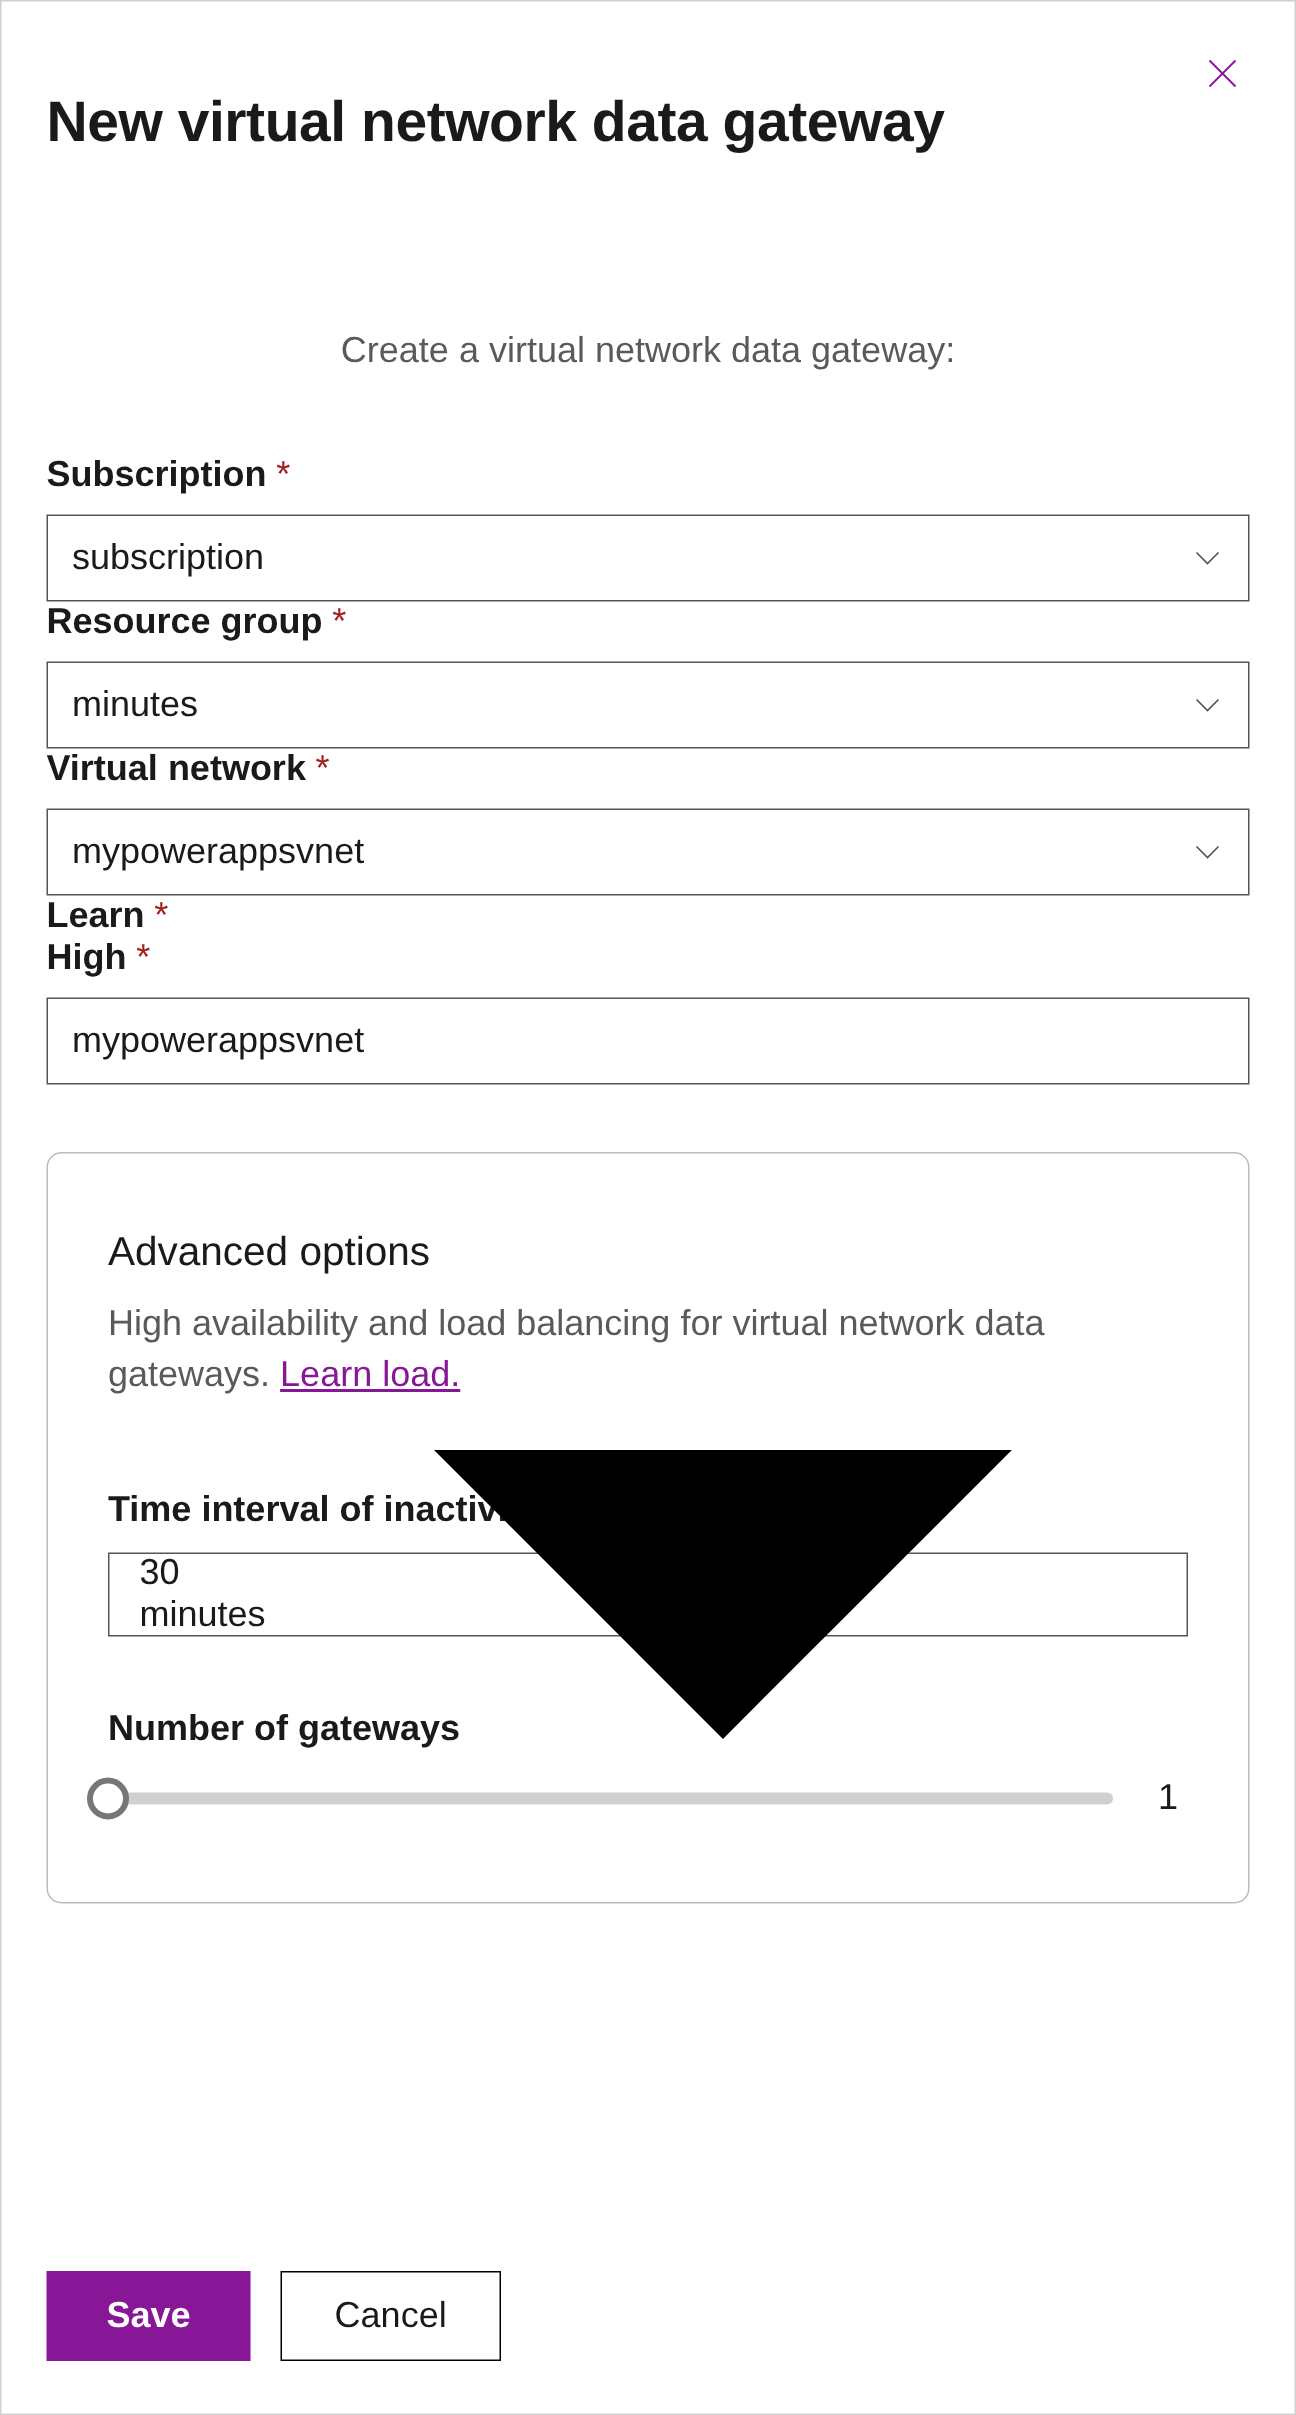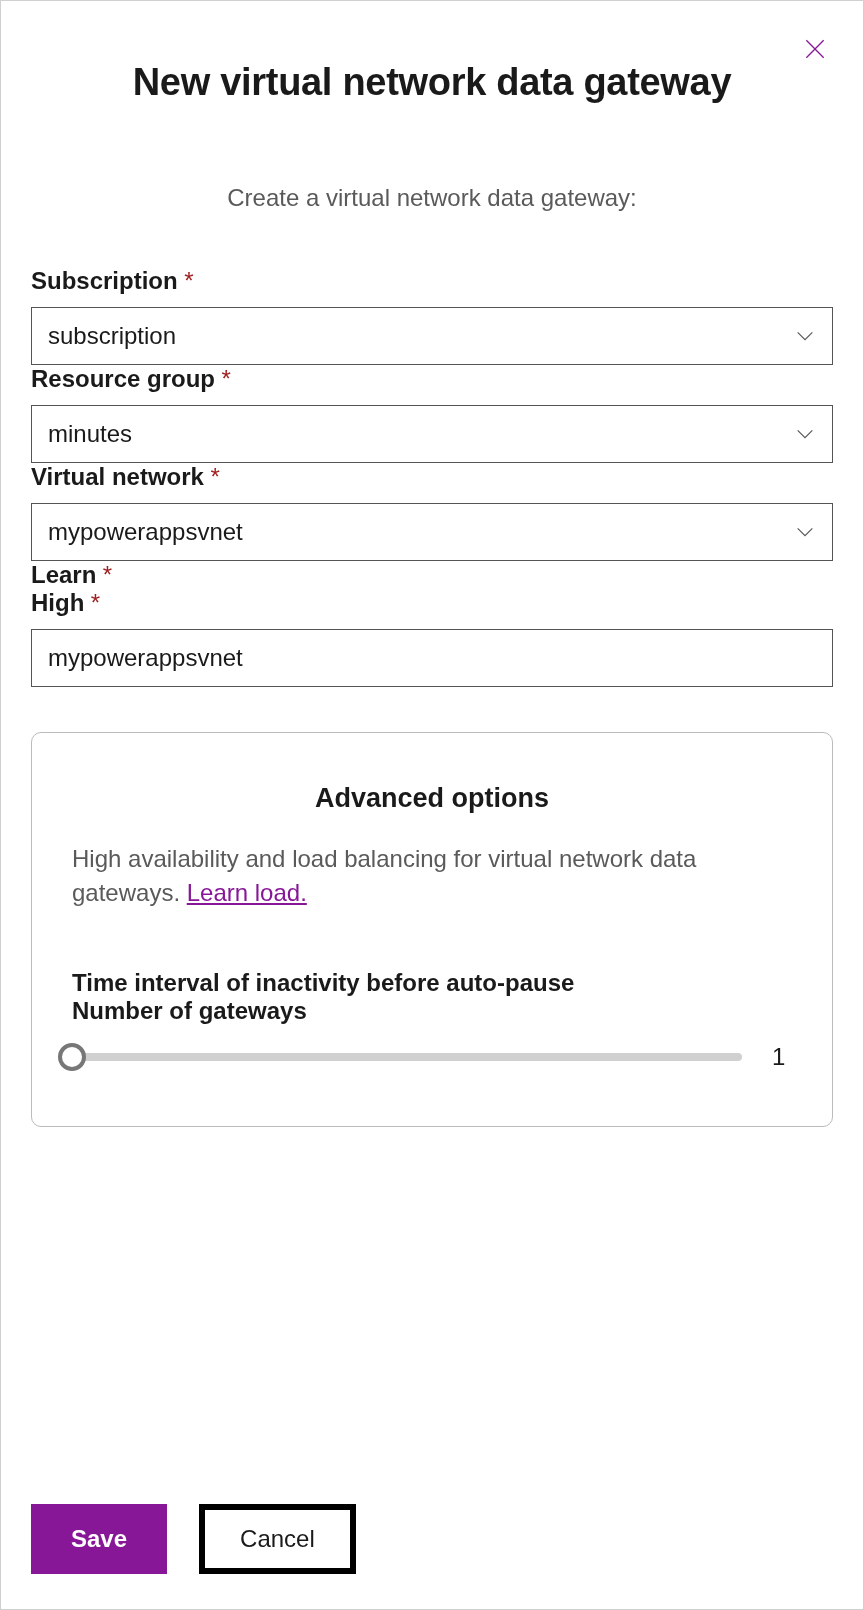--- a/index.html
+++ b/index.html
@@ -32,23 +32,22 @@
       width: 26px;
       height: 26px;
       stroke: #881798;
       stroke-width: 1.2;
     }
     h1.title {
       font-size: 38px;
       font-weight: 600;
       color: #1a1a1a;
       margin-top: 30px;
-      margin-bottom: 80px;
+      margin-bottom: 116px;
       letter-spacing: -0.3px;
-      text-align: center;
     }
     .subtitle {
       font-size: 24px;
       color: #5a5a5a;
       margin-bottom: 55px;
       text-align: center;
     }
     .field {
     }
     .field-label {
@@ -90,24 +89,23 @@
       flex-shrink: 0;
     }
     .advanced-panel {
       border: 1px solid #bbb;
       border-radius: 10px;
       padding: 50px 40px 55px 40px;
       margin-top: 45px;
     }
     .advanced-title {
       font-size: 27px;
-      font-weight: 700;
-      color: #1a1a1a;
-      margin-bottom: 28px;
-      text-align: center;
+      font-weight: 400;
+      color: #1a1a1a;
+      margin-bottom: 16px;
     }
     .advanced-desc {
       font-size: 24px;
       color: #5a5a5a;
       line-height: 1.4;
       margin-bottom: 60px;
     }
     .learn-more {
       color: #881798;
       text-decoration: underline;
@@ -162,36 +160,36 @@
     .slider-value {
       font-size: 24px;
       color: #1a1a1a;
       width: 20px;
     }
     .footer {
       position: absolute;
       bottom: 35px;
       left: 30px;
       display: flex;
-      gap: 32px;
+      gap: 20px;
     }
     .btn-save {
       background: #881798;
       color: #fff;
       border: none;
       font-size: 24px;
       font-weight: 600;
       padding: 15px 40px;
       cursor: pointer;
       font-family: inherit;
     }
     .btn-cancel {
       background: #fff;
       color: #1a1a1a;
-      border: 6px solid #000000;
+      border: 1px solid #000000;
       font-size: 24px;
       padding: 15px 35px;
       cursor: pointer;
       font-family: inherit;
     }
   </style>
 </head>
 <body>
 
 <div class="close-btn">
@@ -249,20 +247,26 @@
   <input type="text" class="text-input" value="mypowerappsvnet" style="">
 </div>
 
 <div class="advanced-panel">
   <h2 class="advanced-title">Advanced options</h2>
   <p class="advanced-desc">
     <span>High availability and load balancing for virtual network data gateways. </span><a class="learn-more">Learn load.</a>
   </p>
 
   <span class="adv-field-label">Time interval of inactivity before auto-pause</span>
+  <div class="adv-select">
+    <span>30 minutes</span>
+    <svg class="chevron" viewBox="0 0 24 24">
+        <polyline points="4 8 12 16 20 8"></polyline>
+      </svg>
+  </div>
 
   <span class="adv-field-label">Number of gateways</span>
   <div class="slider-row">
     <div class="slider-track">
       <div class="slider-thumb"></div>
     </div>
     <span class="slider-value">1</span>
   </div>
 </div>
 

